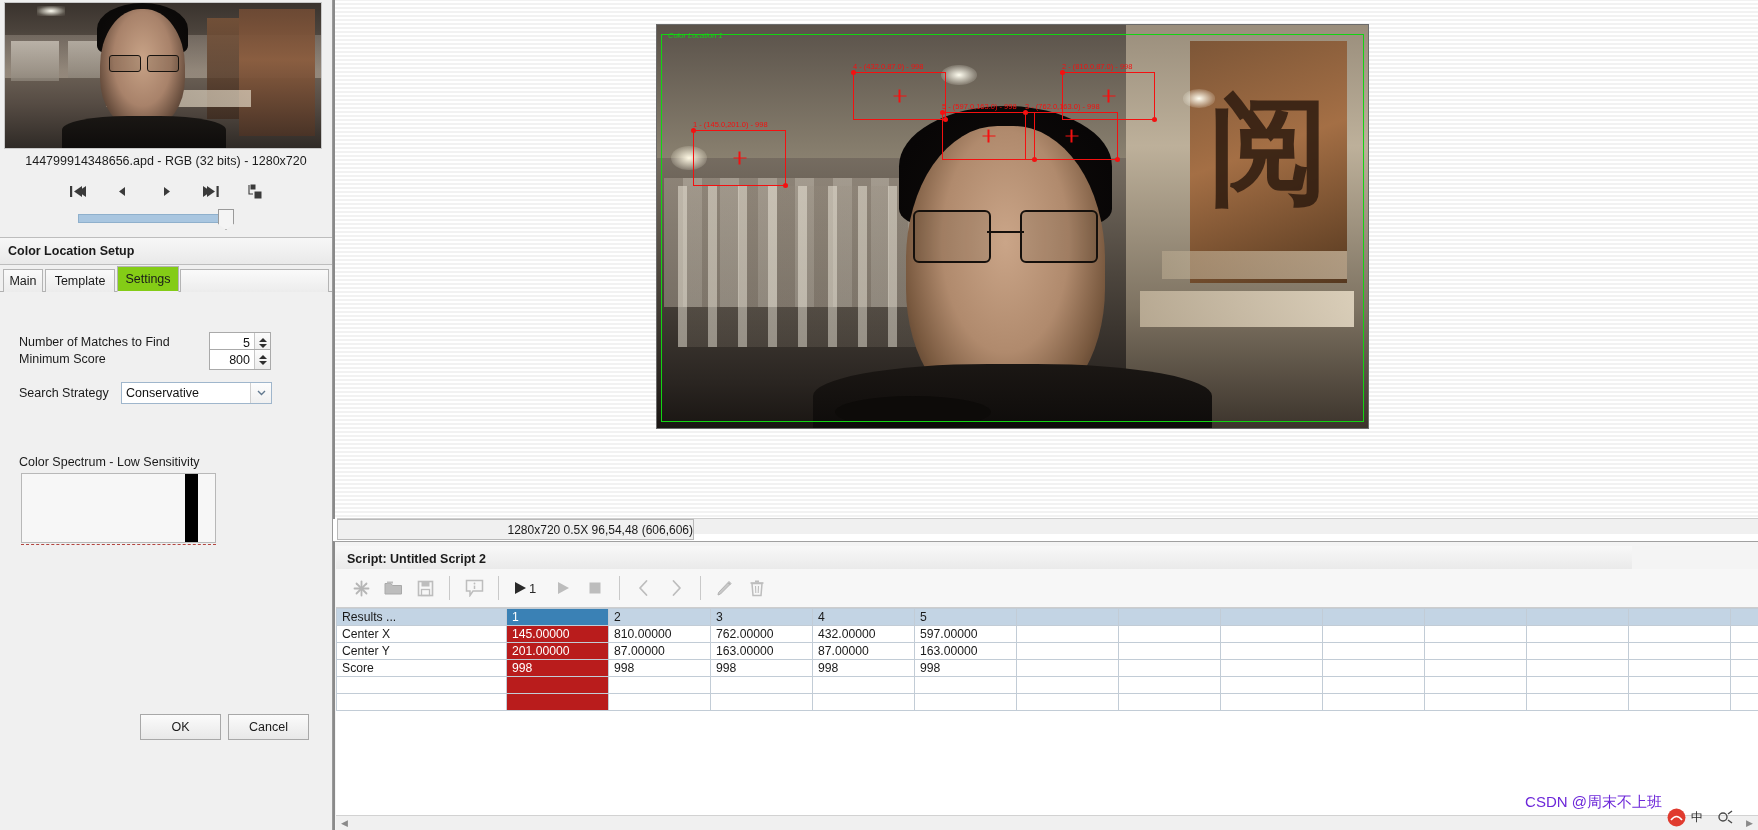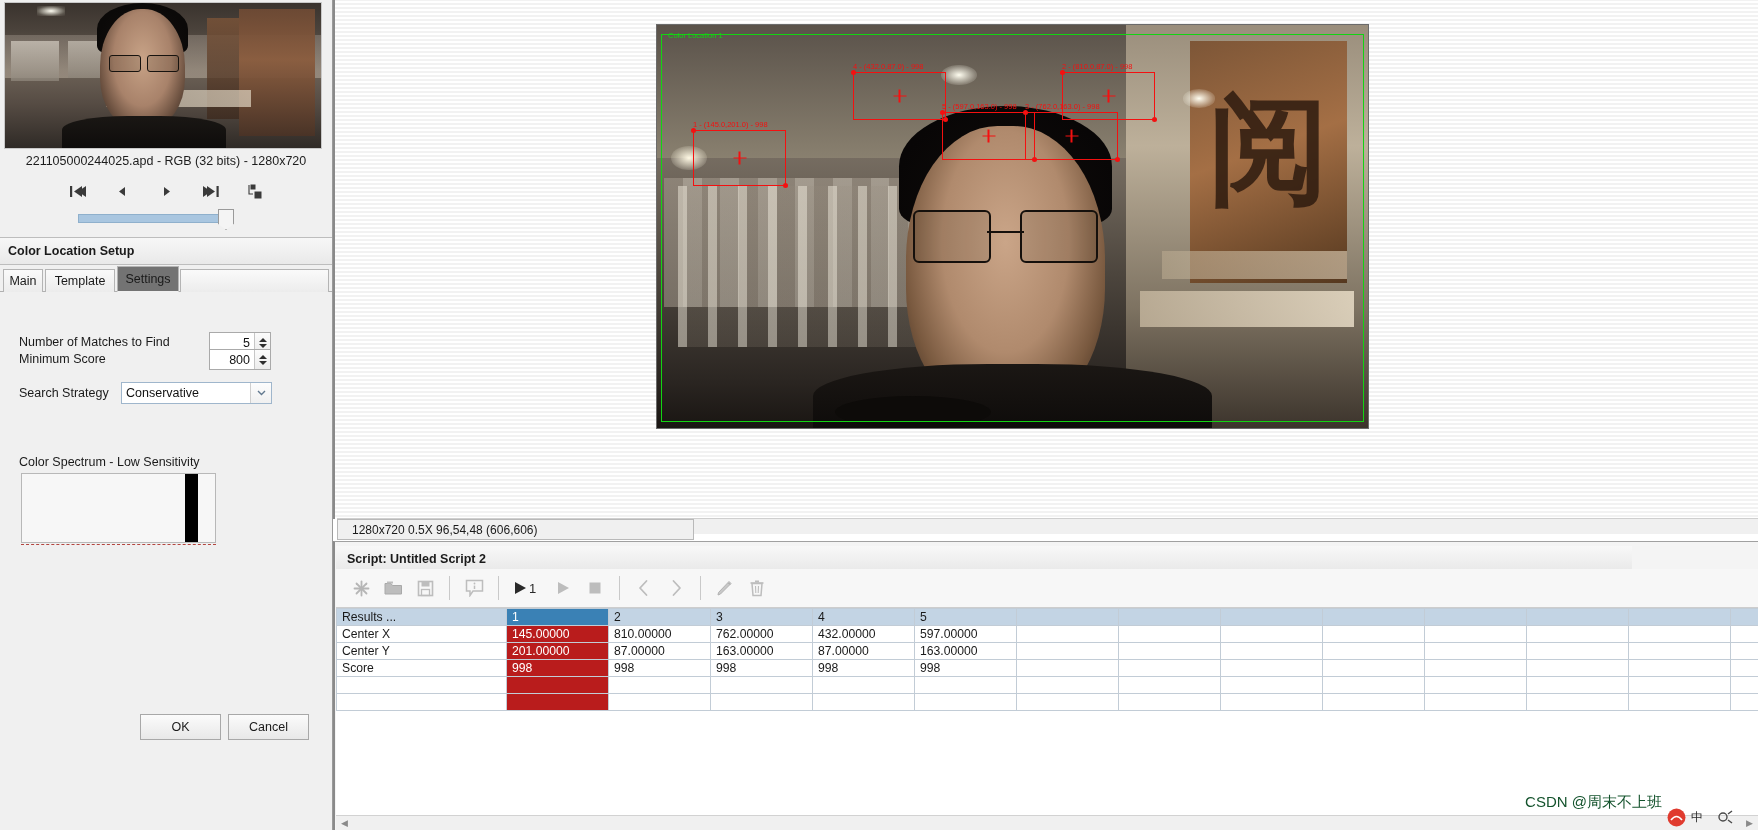--- a/index.html
+++ b/index.html
@@ -110,21 +110,21 @@
   .tab {
     position: absolute; top: 3px; height: 23px;
     background: linear-gradient(180deg,#fafafa,#ececec);
     border: 1px solid #b4b4b4; border-bottom: none;
     box-sizing: border-box;
     display: flex; align-items: center; justify-content: center;
     font-size: 12.5px; color: #1a1a1a;
   }
   .tab.active {
     top: 0px; height: 26px;
-    background: #737373; border-bottom: 1px solid #f0f0f0;
+    background: #84cc16; border-bottom: 1px solid #f0f0f0;
     z-index: 2;
   }
   #tab-main { left: 3px; width: 40px; }
   #tab-template { left: 45px; width: 70px; }
   #tab-settings { left: 117px; width: 62px; }
   #tab-filler {
     position:absolute; left:180px; top:3px; width:149px; height:23px;
     background: linear-gradient(180deg,#fafafa,#ececec);
     border: 1px solid #b4b4b4; border-bottom:none; box-sizing:border-box;
   }
@@ -260,21 +260,21 @@
   .sc-glasses .bridge {
     position:absolute; left:40%; top:42%; width:20%; height:2.2px; background:#15100c;
   }
   .sc-body { left:22%; top:84%; width:56%; height:18%;
     background: linear-gradient(180deg,#1b1714,#0c0a09); border-radius:44% 44% 0 0; }
   .sc-shadow { left:25%; top:92%; width:22%; height:8%; background:#0d0b09; border-radius:50%; }
 
   
   #roi-green {
     position:absolute; left:4px; top:9px; width:703px; height:388px;
-    border:1.6px solid #12d412; box-sizing:border-box;
+    border:1.6px solid #12d412; box-sizing:border-box;font-style:italic;
   }
   #roi-label {
     position:absolute; left:6px; top:-4px; font-size:7.5px; color:#12d412;
     font-family:"Liberation Sans", sans-serif; white-space:nowrap;
   }
   
   .rbox {
     position:absolute; border:1.6px solid #f41010; box-sizing:border-box;
   }
   .rbox .rlabel {
@@ -300,22 +300,22 @@
     position:absolute; left:2px; top:518px; width:1423px; height:16px;
     background:#f0f0f0; border-top:1px solid #cfcfcf; box-sizing:border-box;
   }
   #canvas-hscroll-thumb {
     position:absolute; left:0px; top:1px; width:355px; height:13px;
     background:#cdcdcd; border:1px solid #bdbdbd; box-sizing:border-box;
   }
   #status-bar {
     position:absolute; left:2px; top:519px; width:357px; height:21px;
     background:#f0f0f0; border:1px solid #b9b9b9; box-sizing:border-box;
-    display:flex; align-items:center; padding-left:14px;
-    font-size:12px; color:#1a1a1a;
+    display:flex; align-items:center; padding-left:8px;
+    font-size:12px; color:#1a1a1a;justify-content:flex-end;
   }
 
   
   #script-panel {
     position:absolute; left:0; top:541px; width:1425px; height:289px;
     background:#f4f4f4;
     border-left:2px solid #8a8a8a; border-top:1px solid #a0a0a0;
     box-sizing:border-box;
   }
   #script-title {
@@ -359,21 +359,21 @@
   #panel-hscroll {
     position:absolute; left:1px; bottom:0px; width:1422px; height:15px;
     background:#f0f0f0; border-top:1px solid #d2d2d2; box-sizing:border-box;
   }
   .sc-arrow { position:absolute; top:1px; width:13px; height:12px;
     display:flex; align-items:center; justify-content:center; color:#8a8a8a; font-size:9px; }
 
   
   #watermark {
     position:absolute; right:96px; bottom:18px;
-    font-size:15px; color:#14532d;
+    font-size:15px; color:#6d28d9;
     font-family:"Liberation Sans", sans-serif;
   }
   #tray {
     position:absolute; right:0px; bottom:0px; width:92px; height:26px;
     display:flex; align-items:center; gap:5px; padding-left:6px;
   }
   .tray-icon { width:20px; height:20px; display:flex; align-items:center; justify-content:center; }
 </style>
 </head>
 <body>
@@ -392,21 +392,21 @@
         <div class="pv pv-poster2"></div>
         <div class="pv pv-banner"></div>
         <div class="pv pv-lamp"></div>
         <div class="pv pv-hair"></div>
         <div class="pv pv-head"></div>
         <div class="pv pv-glass-l"></div>
         <div class="pv pv-glass-r"></div>
         <div class="pv pv-shoulder"></div>
       </div>
 
-      <div id="preview-caption">221105000244025.apd - RGB (32 bits) - 1280x720</div>
+      <div id="preview-caption">144799914348656.apd - RGB (32 bits) - 1280x720</div>
 
       <div id="transport-row">
         <div class="tbtn">
           <svg width="17" height="13" viewBox="0 0 17 13">
               <rect x="0" y="1" width="2.2" height="11" fill="#3a3a3a"></rect>
               <polygon points="12,1 12,12 4,6.5" fill="#3a3a3a"></polygon>
               <polygon points="16,1 16,12 8,6.5" fill="#3a3a3a"></polygon>
             </svg>
         </div>
         <div class="tbtn">

